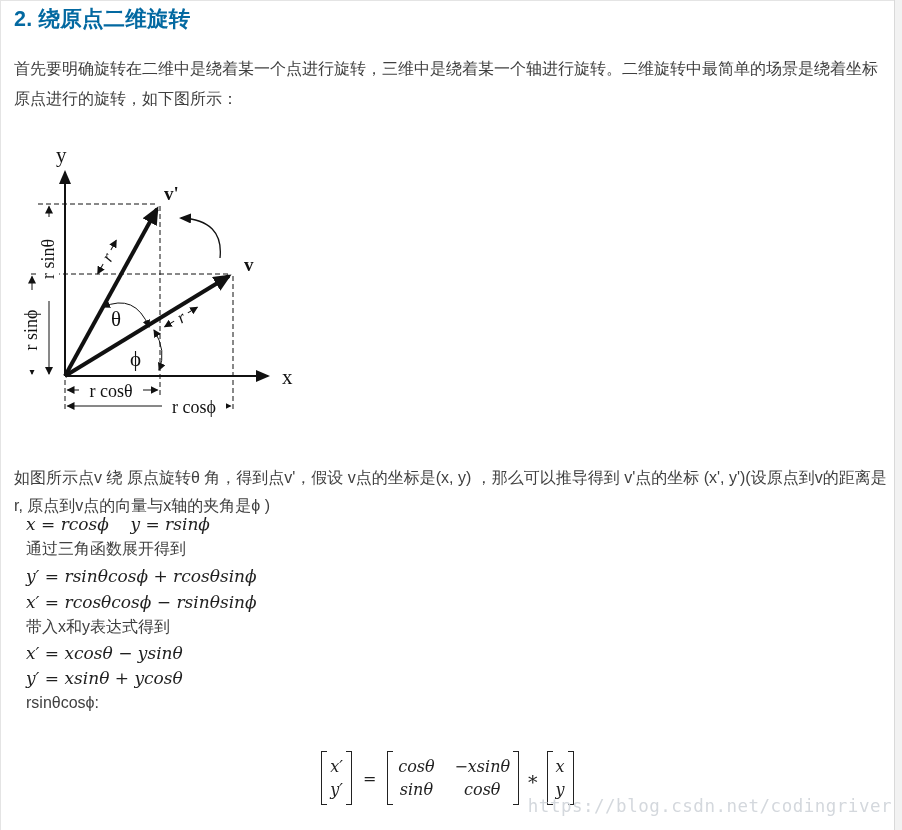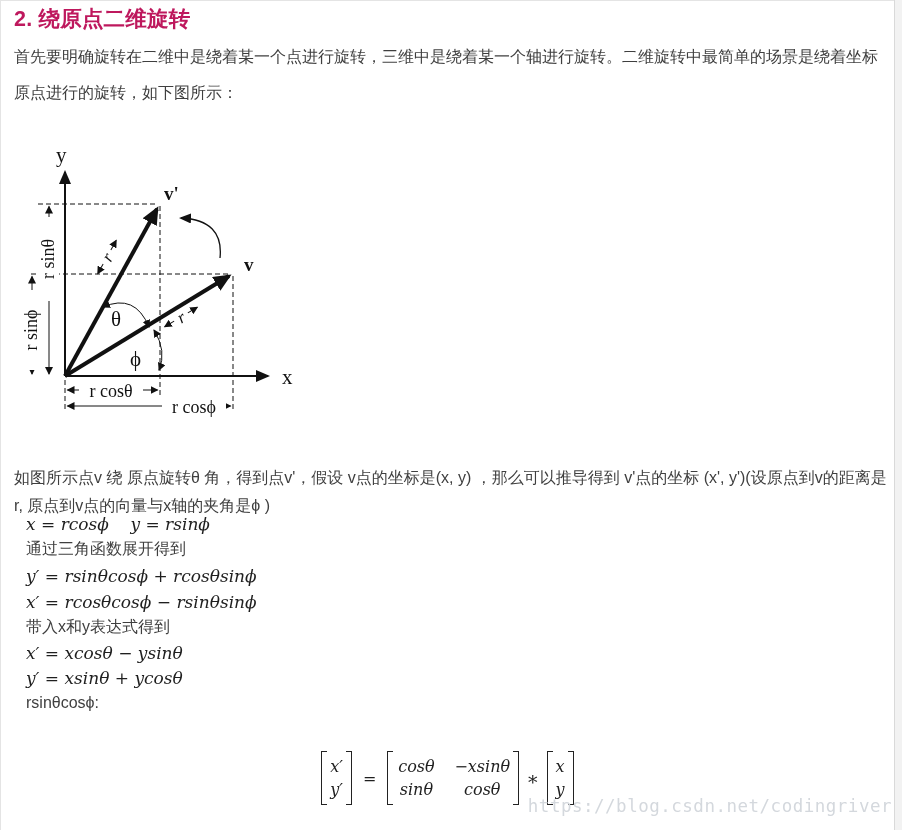--- a/index.html
+++ b/index.html
@@ -7,27 +7,27 @@
     position:relative; width:902px; height:830px; background:#ffffff; overflow:hidden;
     font-family:"Liberation Sans", sans-serif; color:#3c3c3c;
   }
   .edge-top{position:absolute;left:0;top:0;width:902px;height:1px;background:#e4e4e4;}
   .edge-left{position:absolute;left:0;top:0;width:1px;height:830px;background:#e4e4e4;}
   .right-divider{position:absolute;left:894px;top:0;width:1px;height:830px;background:#d9d9d9;}
   .right-strip{position:absolute;left:895px;top:0;width:7px;height:830px;background:#f2f2f2;}
 
   h1.heading{
     position:absolute; left:14px; top:4px; margin:0;
-    font-size:21.5px; font-weight:bold; color:#be185d; letter-spacing:0.2px;
+    font-size:21.5px; font-weight:bold; color:#0369a1; letter-spacing:0.2px;
   }
   .para{
     position:absolute; left:14px; width:874px; margin:0;
     font-size:16px; color:#3f3f3f;
   }
-  .p1{top:39px; line-height:36px;}
+  .p1{top:54px; line-height:30px;}
   .p2{top:464px; line-height:27.5px;}
 
   .figure{position:absolute; left:18px; top:140px;}
   .fig-ink{stroke:#111111;}
   .fig-serif{font-family:"Liberation Serif", serif; fill:#111111;}
 
   .lines{position:absolute; left:14px; top:510px; width:874px;}
   .ln{display:flex; align-items:center; white-space:pre;margin-left:12px;}
   .ln.math{
     font-family:"DejaVu Serif", serif; font-style:italic;

